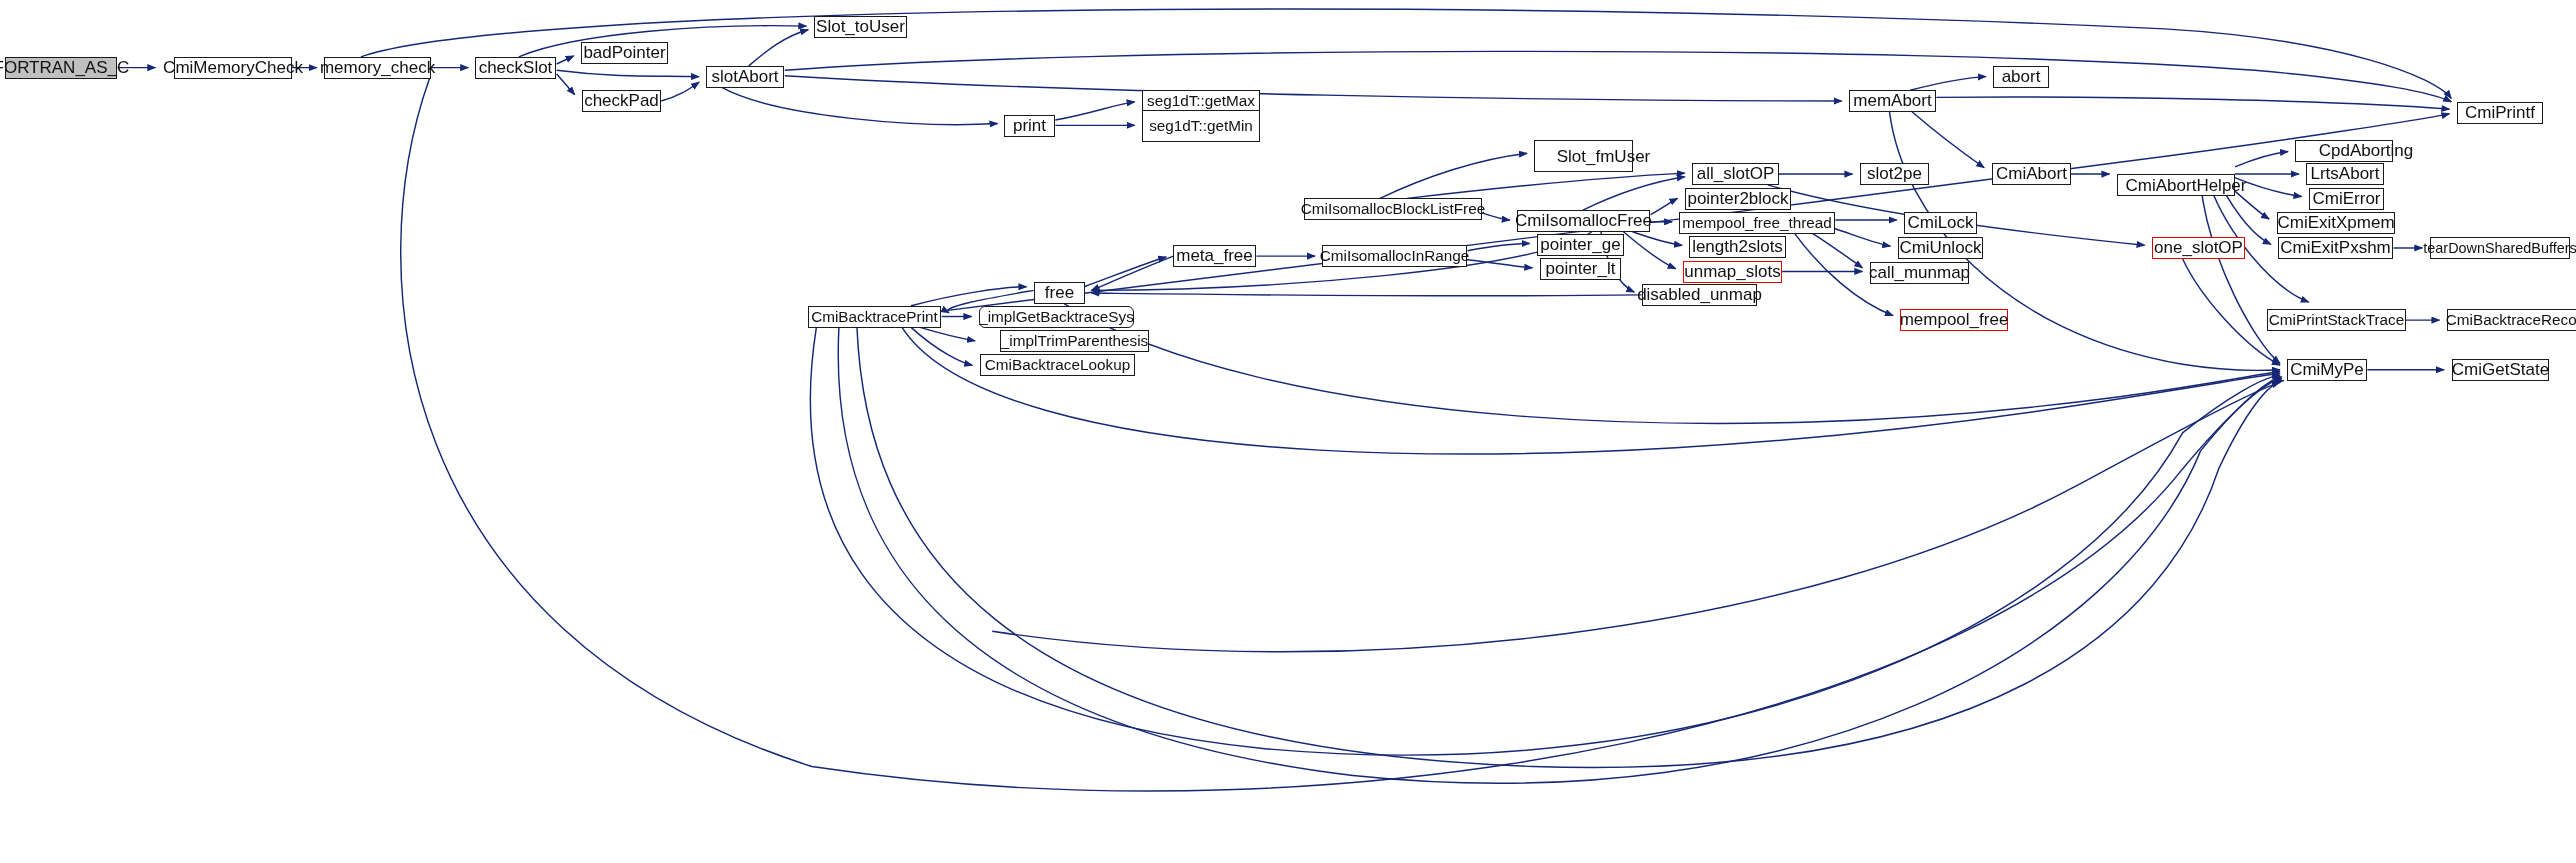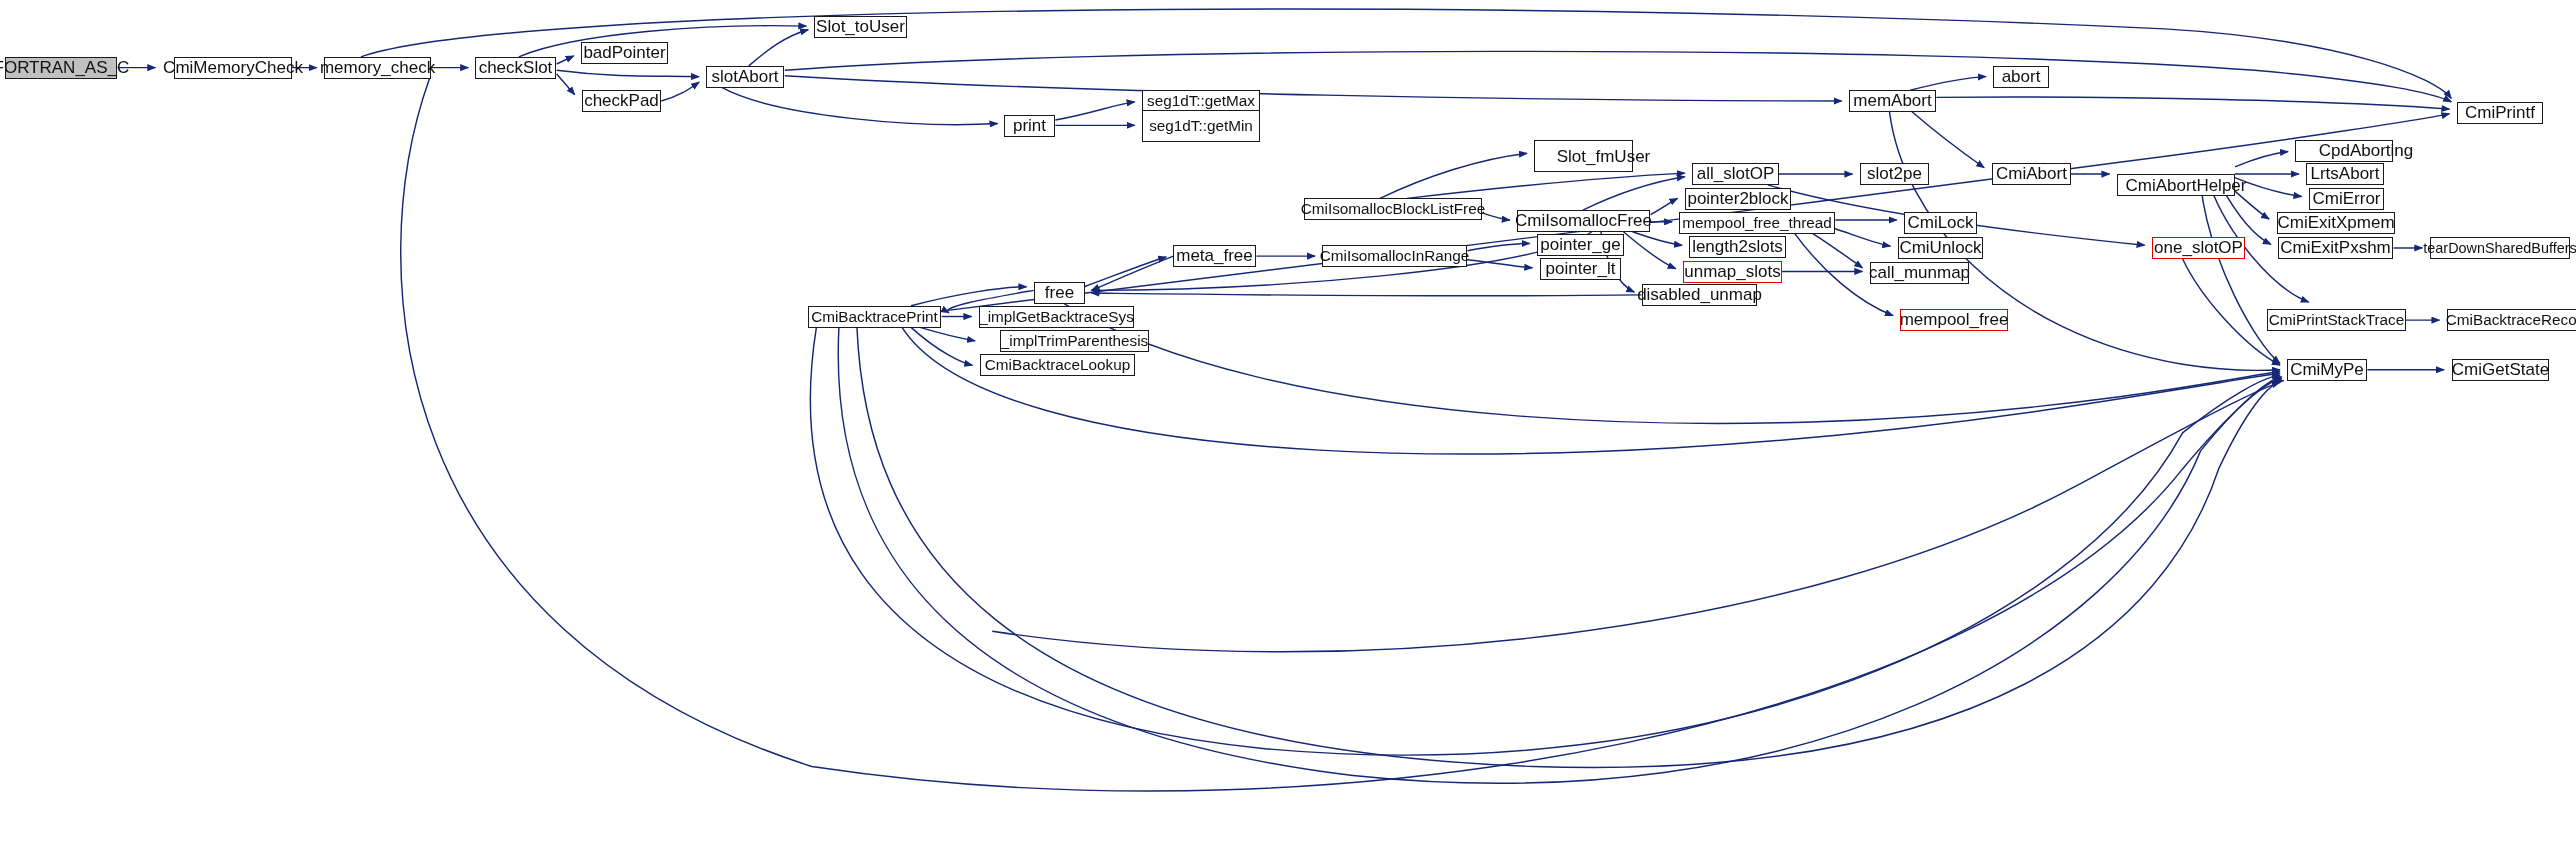--- a/index.html
+++ b/index.html
@@ -220,21 +220,21 @@
   <div class="node" style="left:1992px;top:163px;width:79px;height:21.6px;">CmiAbort</div>
   <div class="node" style="left:2117px;top:174px;width:118px;height:22px;padding-left:20px;">CmiAbortHelper</div>
   <div class="node" style="left:2295px;top:140px;width:98px;height:21.6px;padding-left:44px;">CpdAborting</div>
   <div class="node" style="left:2306px;top:163px;width:78px;height:21.6px;">LrtsAbort</div>
   <div class="node" style="left:2309px;top:188px;width:75px;height:21.6px;">CmiError</div>
   <div class="node" style="left:2277px;top:212px;width:118px;height:21.6px;">CmiExitXpmem</div>
   <div class="node" style="left:2278px;top:237px;width:115px;height:21.6px;">CmiExitPxshm</div>
   <div class="node" style="left:2430px;top:237px;width:140px;height:21.6px;font-size:14.4px;">tearDownSharedBuffers</div>
   <div class="node warn" style="left:2152px;top:237px;width:93px;height:21.6px;">one_slotOP</div>
   <div class="node" style="left:808px;top:306px;width:133px;height:21.6px;font-size:15.3px;">CmiBacktracePrint</div>
-  <div class="node" style="left:979px;top:306px;width:155px;height:21.6px;font-size:15.3px;">_implGetBacktraceSys</div>
+  <div class="node" style="left:979px;top:306px;width:155px;height:21.6px;font-size:15.3px;border-radius:6px;">_implGetBacktraceSys</div>
   <div class="node" style="left:982px;top:330px;width:149px;height:21.6px;font-size:15.3px;margin-left:18px;">_implTrimParenthesis</div>
   <div class="node" style="left:980px;top:354px;width:155px;height:21.6px;font-size:15.3px;">CmiBacktraceLookup</div>
   <div class="node warn" style="left:1900px;top:309px;width:108px;height:21.6px;">mempool_free</div>
   <div class="node" style="left:2267px;top:309px;width:139px;height:21.6px;font-size:15.3px;">CmiPrintStackTrace</div>
   <div class="node" style="left:2447px;top:309px;width:142px;height:21.6px;font-size:15.3px;">CmiBacktraceRecord</div>
   <div class="node" style="left:2287px;top:359px;width:80px;height:21.6px;">CmiMyPe</div>
   <div class="node" style="left:2452px;top:359px;width:97px;height:21.6px;">CmiGetState</div>
 </div>
 
 

